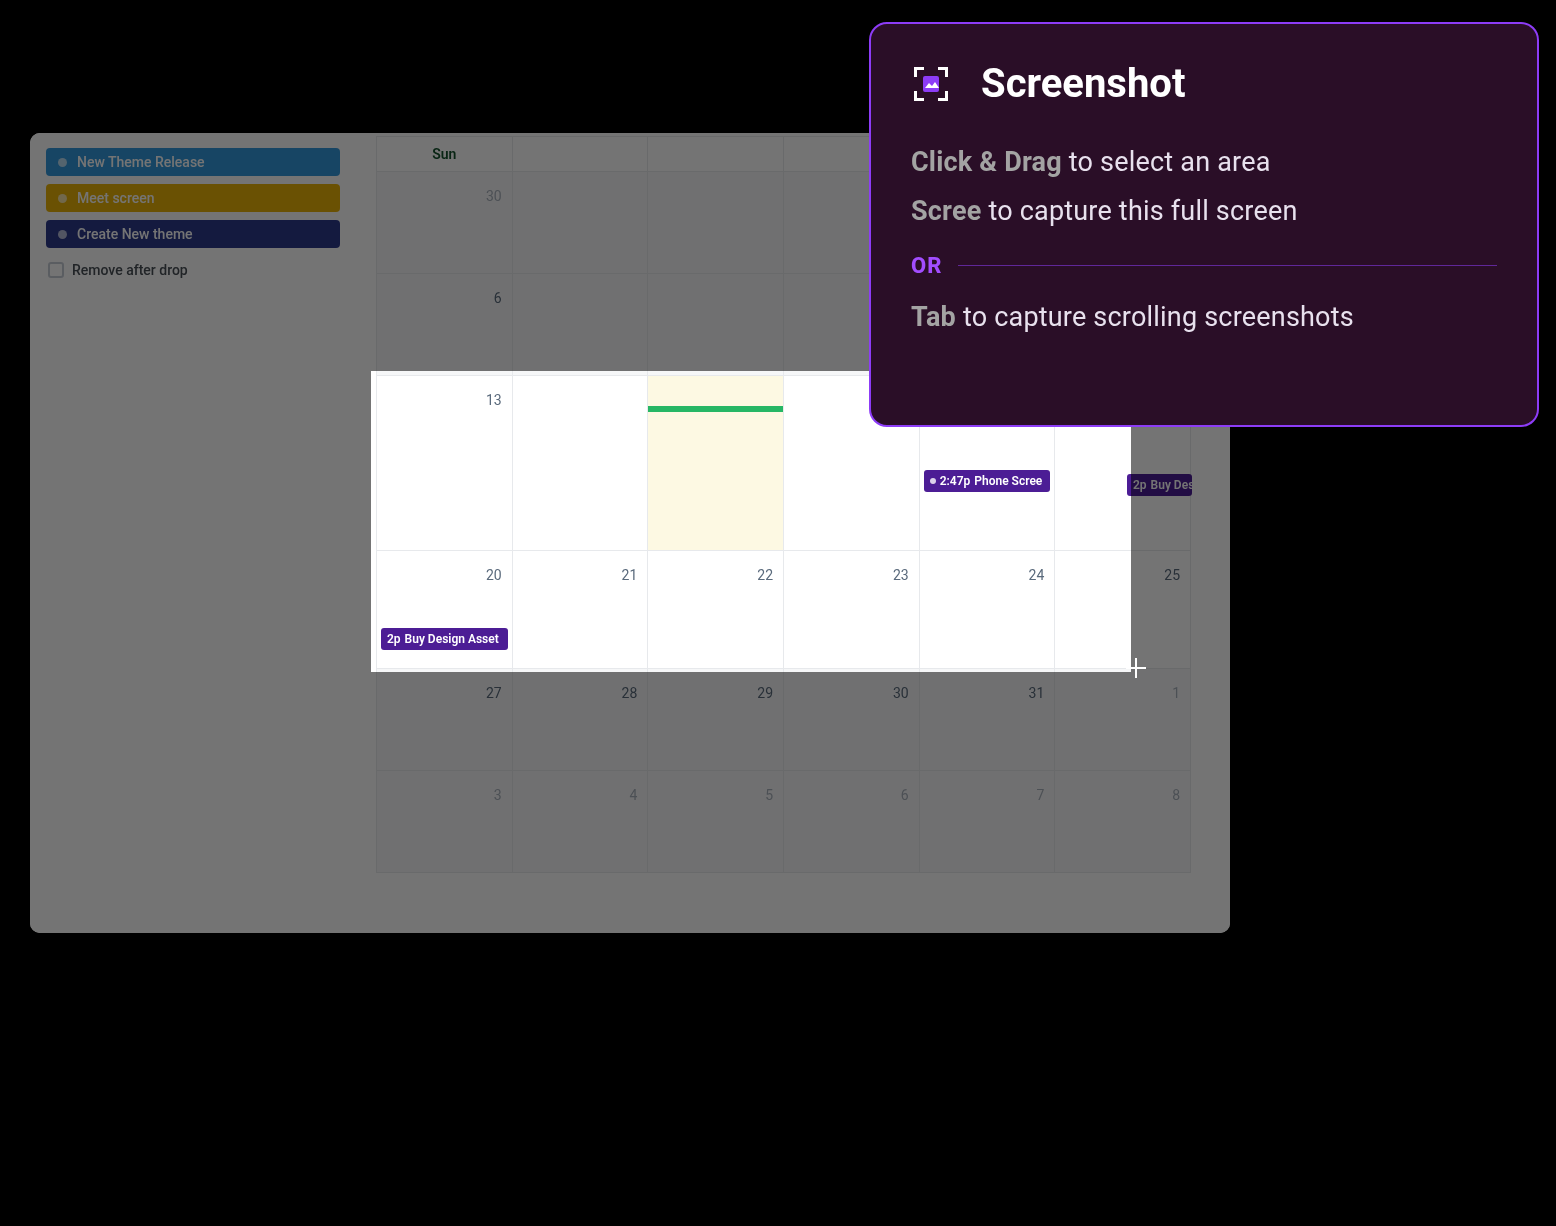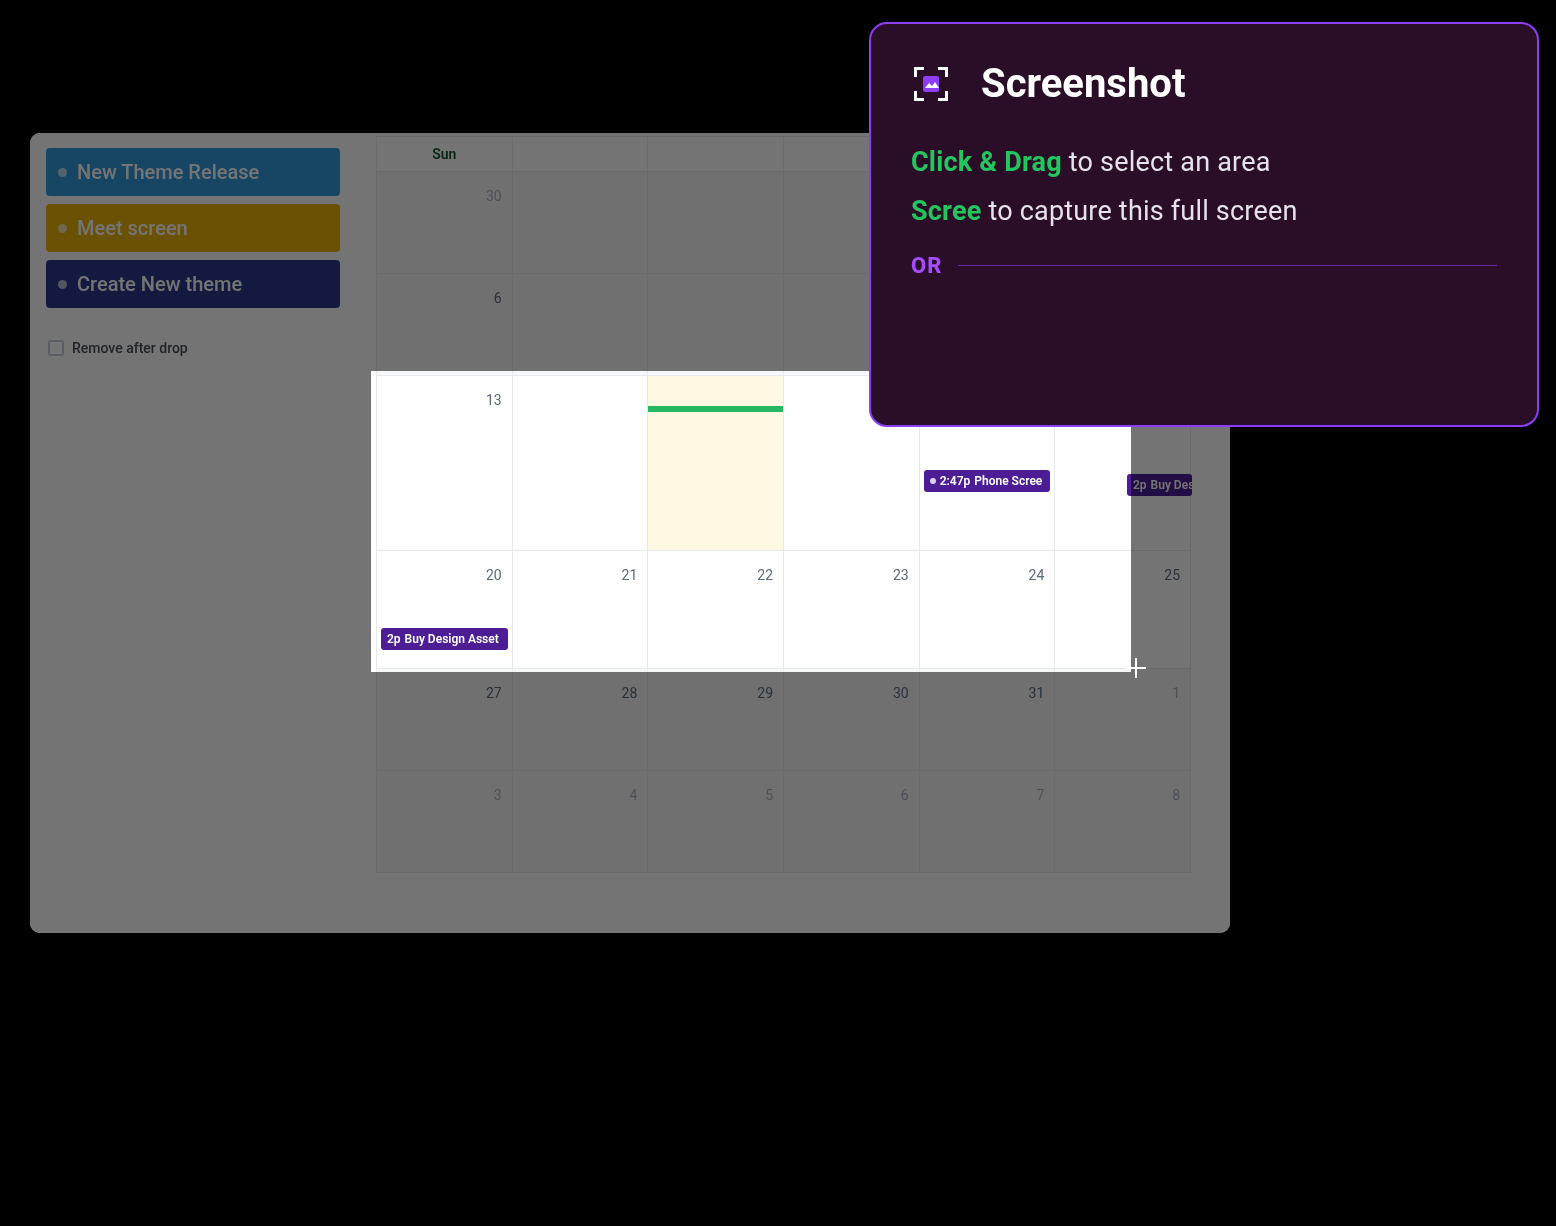--- a/index.html
+++ b/index.html
@@ -28,48 +28,48 @@
   .sidebar {
     position: absolute;
     left: 46px;
     top: 148px;
     width: 294px;
     display: flex;
     flex-direction: column;
     gap: 8px;
   }
   .event-pill {
-    height: 48px;
+    height: 28px;
     border-radius: 4px;
     display: flex;
     align-items: center;
     padding: 0 12px;
     gap: 10px;
     color: #fff;
-    font-size: 20px;
+    font-size: 14px;
     font-weight: 500;
     cursor: pointer;
   }
   .event-pill .dot {
     width: 9px;
     height: 9px;
     border-radius: 50%;
     background: rgba(255,255,255,0.65);
     flex-shrink: 0;
   }
   .pill-blue   { background: #3498db; }
   .pill-pink   { background: #d14b93; }
   .pill-yellow { background: #eab308; }
   .pill-indigo { background: #2d3a8c; }
 
   .remove-row {
     display: flex;
     align-items: flex-start;
     gap: 8px;
-    margin-top: 24px;
+    margin-top: 6px;
     padding-left: 2px;
   }
   .chk {
     width: 16px;
     height: 16px;
     border: 2px solid #c7cdd6;
     border-radius: 3px;
     background: #fff;
   }
   .remove-label {
@@ -209,21 +209,21 @@
     color: #fff;
   }
   .hint-lines {
     display: flex;
     flex-direction: column;
     gap: 10px;
     font-size: 27px;
     line-height: 1.45;
     letter-spacing: 0.2px;
   }
-  .hint-lines b { color: #22c55e; font-weight: 700; margin-top: 44px; }
+  .hint-lines b { color: #a3a3a3; font-weight: 700; margin-top: 44px; }
   .hint-or-row {
     display: flex;
     align-items: center;
     gap: 16px;
     margin: 22px 0 20px 0;
   }
   .hint-or {
     color: #a24dff;
     font-weight: 800;
     font-size: 22px;
@@ -533,13 +533,16 @@
     <span class="hint-title">Screenshot</span>
   </div>
   <div class="hint-lines">
     <div><b>Click &amp; Drag</b><span> to select an area</span></div>
     <div><b>Scree</b><span> to capture this full screen</span></div>
   </div>
   <div class="hint-or-row">
     <span class="hint-or">OR</span>
     <span class="hint-or-line"></span>
   </div>
+  <div class="hint-lines">
+    <div><b>Tab</b><span> to capture scrolling screenshots</span></div>
+  </div>
 </div>
 
 </body></html>

